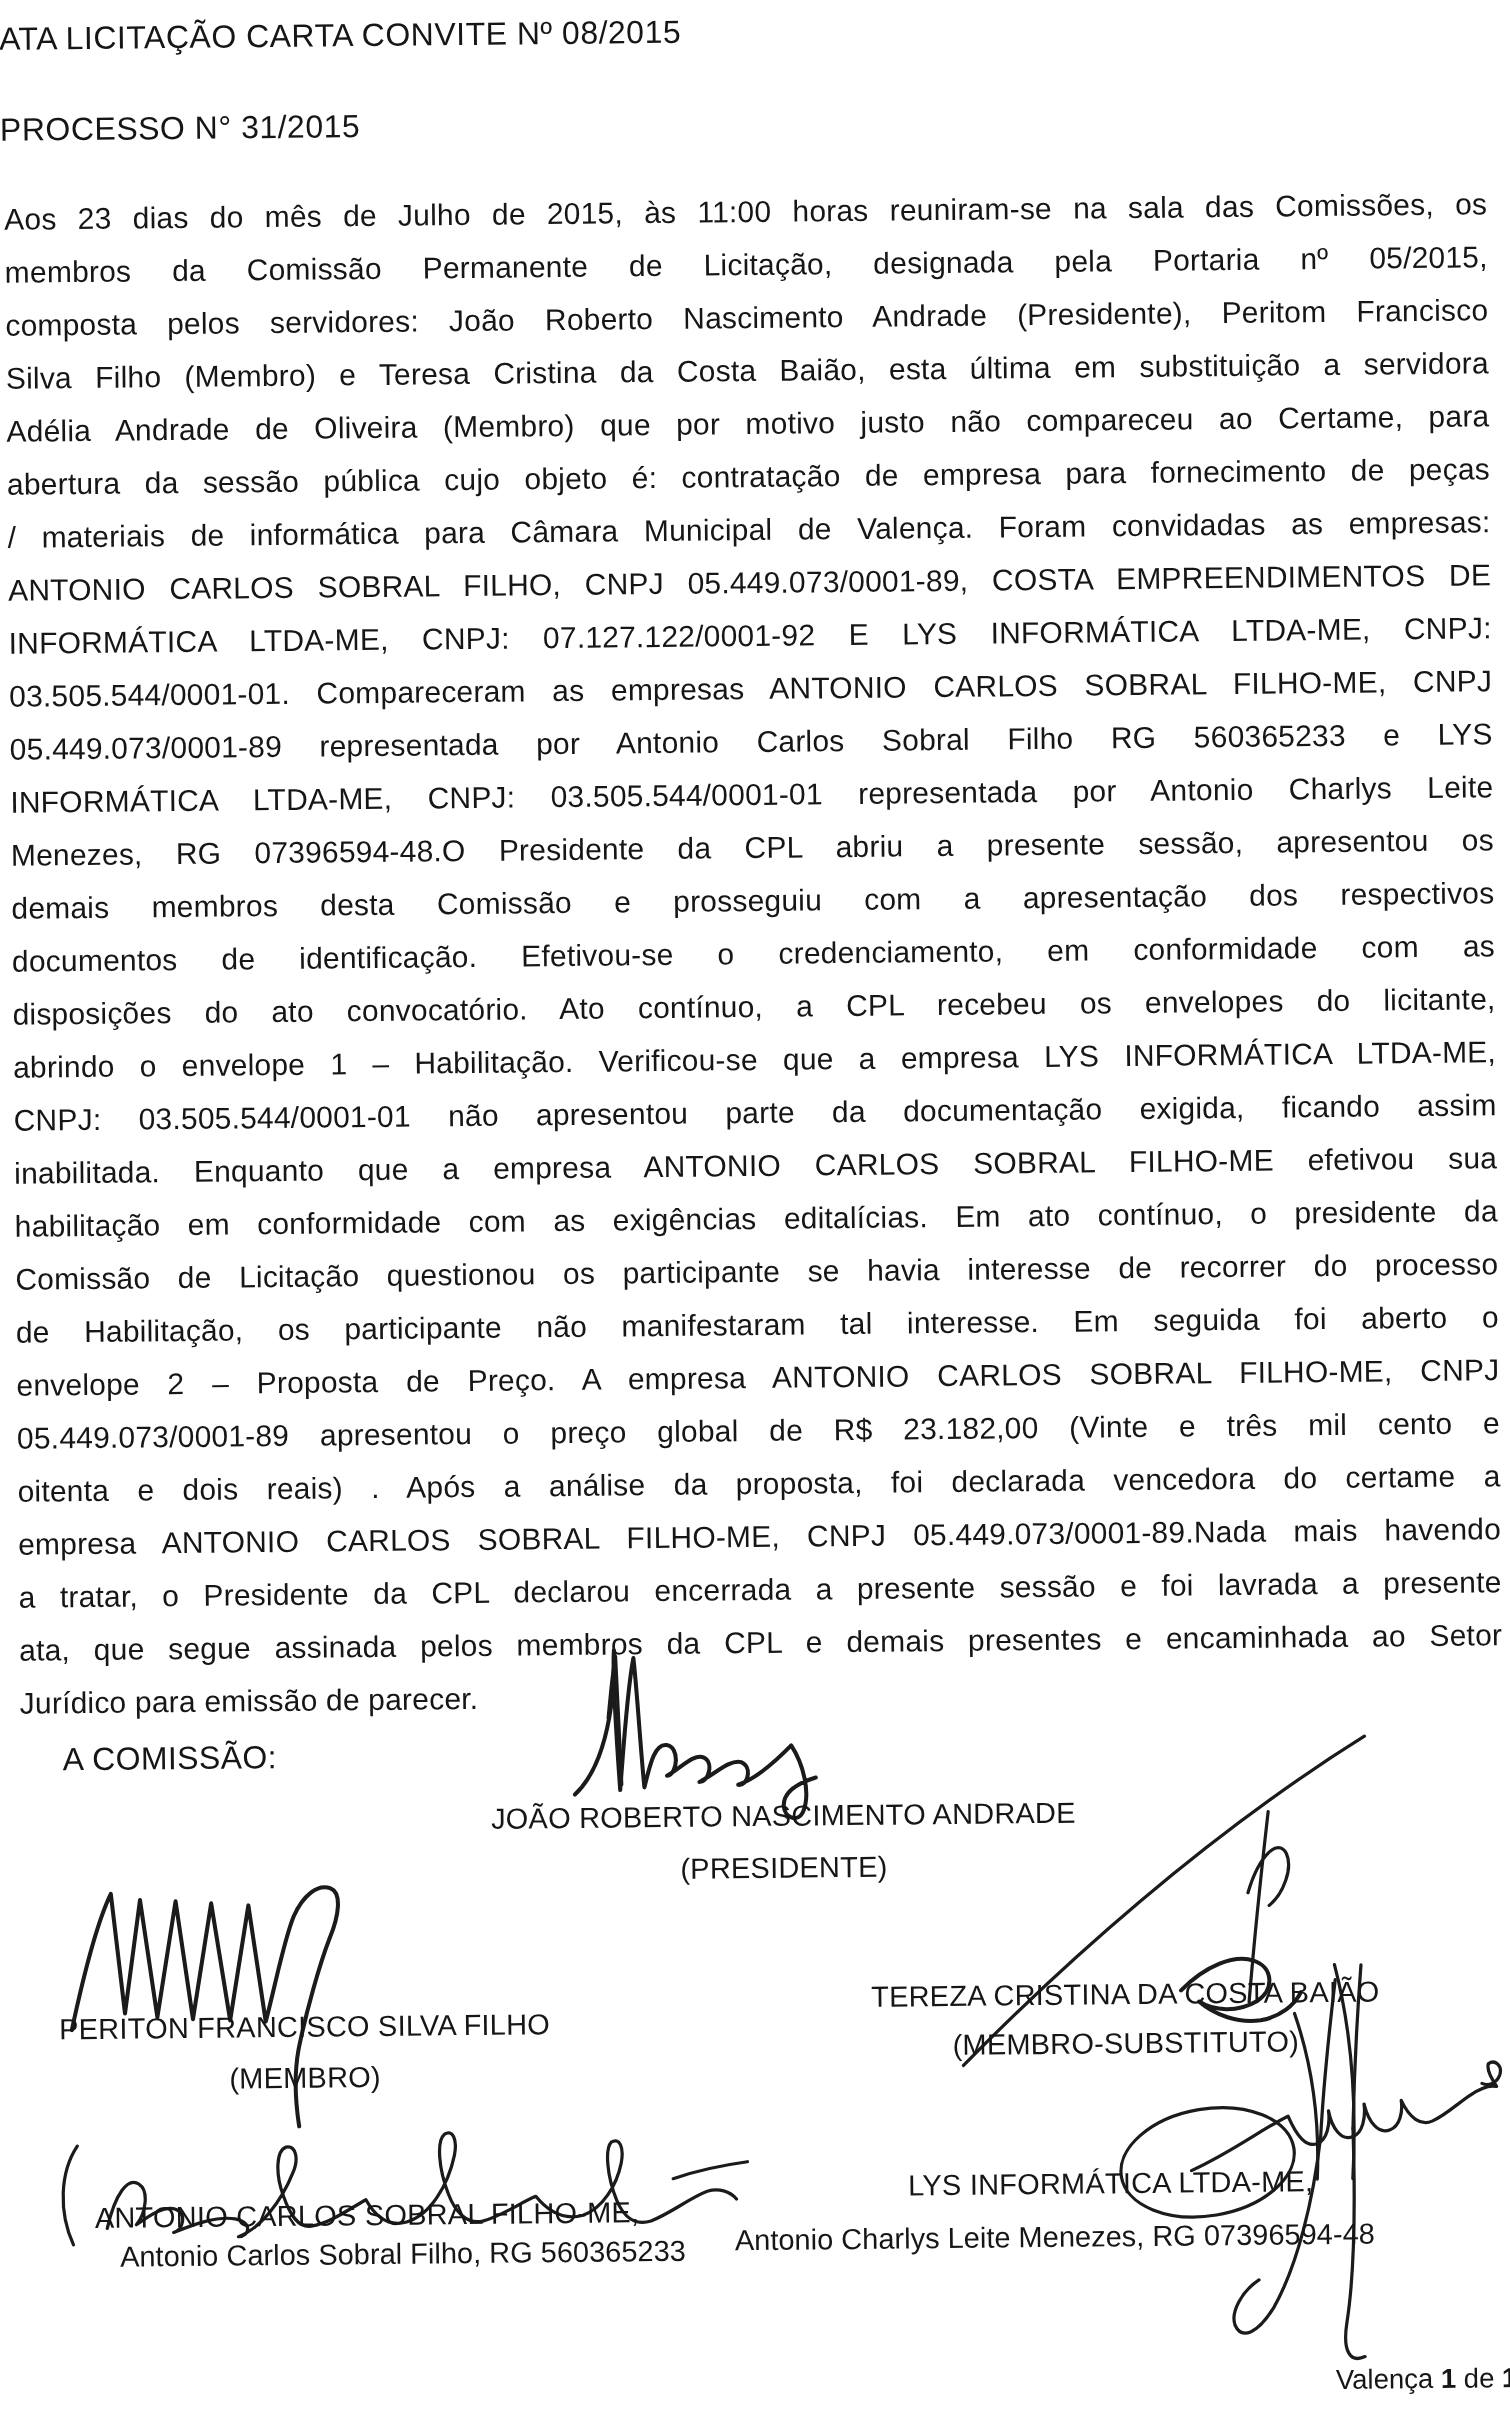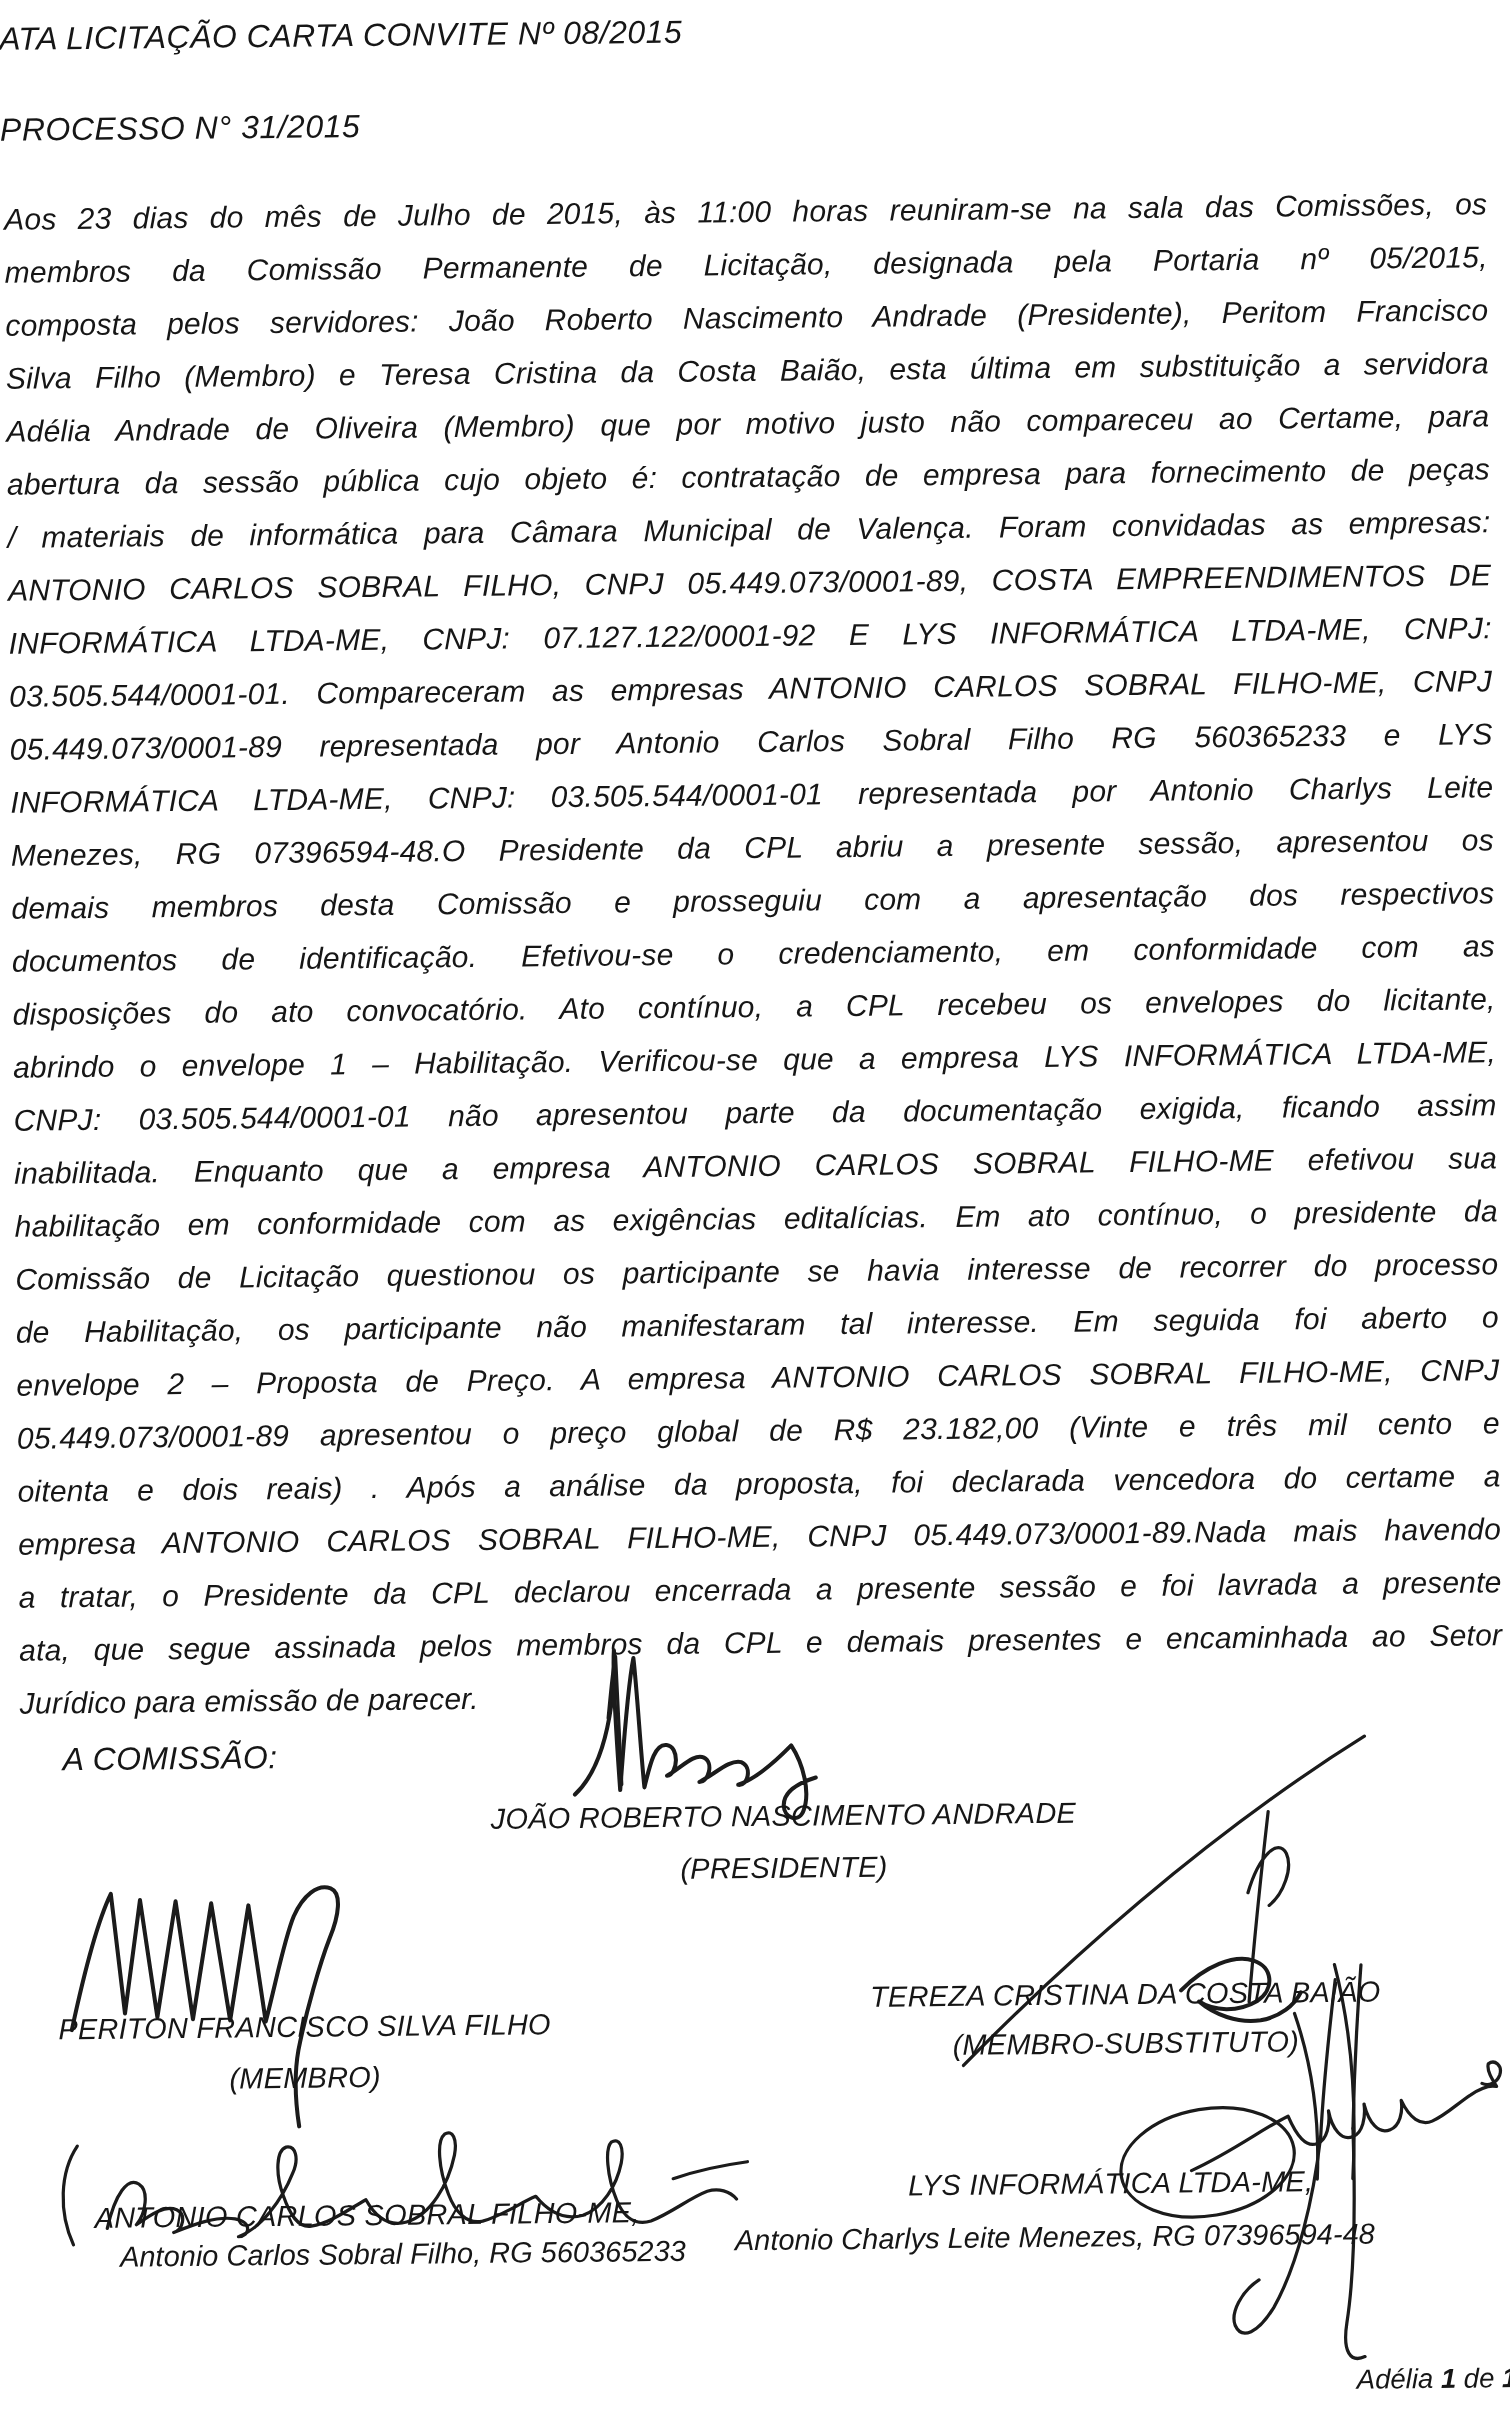--- a/index.html
+++ b/index.html
@@ -3,21 +3,20 @@
 <meta charset="utf-8">
 <style>
   html,body{margin:0;padding:0;background:#e8e8e8;}
   .page{
     position:relative;
     width:1510px;height:2413px;
     background:#ffffff;
     overflow:hidden;
     font-family:"Liberation Sans","DejaVu Sans",sans-serif;
     color:#161616;
-    font-style:italic;
   }
   .sheet{position:absolute;inset:0;transform:rotate(-0.6deg);transform-origin:755px 1207px;}
   .abs{position:absolute;}
   .doc-title{left:11.3px;top:13px;font-size:32px;letter-spacing:0.5px;white-space:nowrap;}
   .doc-process{left:11.3px;top:104px;font-size:32px;letter-spacing:0.5px;white-space:nowrap;}
   .bodytext{left:14.6px;top:185px;width:1483px;font-size:30px;letter-spacing:0.2px;}
   .jline{height:53px;line-height:53px;text-align:justify;text-align-last:justify;white-space:nowrap;overflow:visible;}
   .jline.last{text-align-last:left;white-space:normal;}
   .commission{left:57px;top:1734px;font-size:32px;letter-spacing:0.4px;white-space:nowrap;}
   .sigblock{font-size:29px;letter-spacing:0.2px;text-align:center;}
@@ -130,17 +129,17 @@
       <path stroke-width="4" d="M330 28 C322 90 314 160 310 222 M362 10 C356 80 352 150 350 212"></path>
       <path stroke-width="4" d="M310 222 C300 300 280 380 250 432 C230 464 210 472 202 454 C196 438 210 412 232 398"></path>
       <path stroke-width="4" d="M350 212 C352 300 350 392 340 452 C334 488 344 502 362 494"></path>
     </svg>
 
     <div class="abs sigblock blk-lys-name">
       <div class="signame">LYS INFORMÁTICA LTDA-ME,</div>
     </div>
     <div class="abs blk-lys-detail">Antonio Charlys Leite Menezes,  RG 07396594-48</div>
 
-    <div class="abs pagefooter"><span>Adélia </span><b>1</b><span> de </span><b>1</b></div>
+    <div class="abs pagefooter"><span>Valença </span><b>1</b><span> de </span><b>1</b></div>
 
   </div>
 </div>
 
 
 </body></html>

